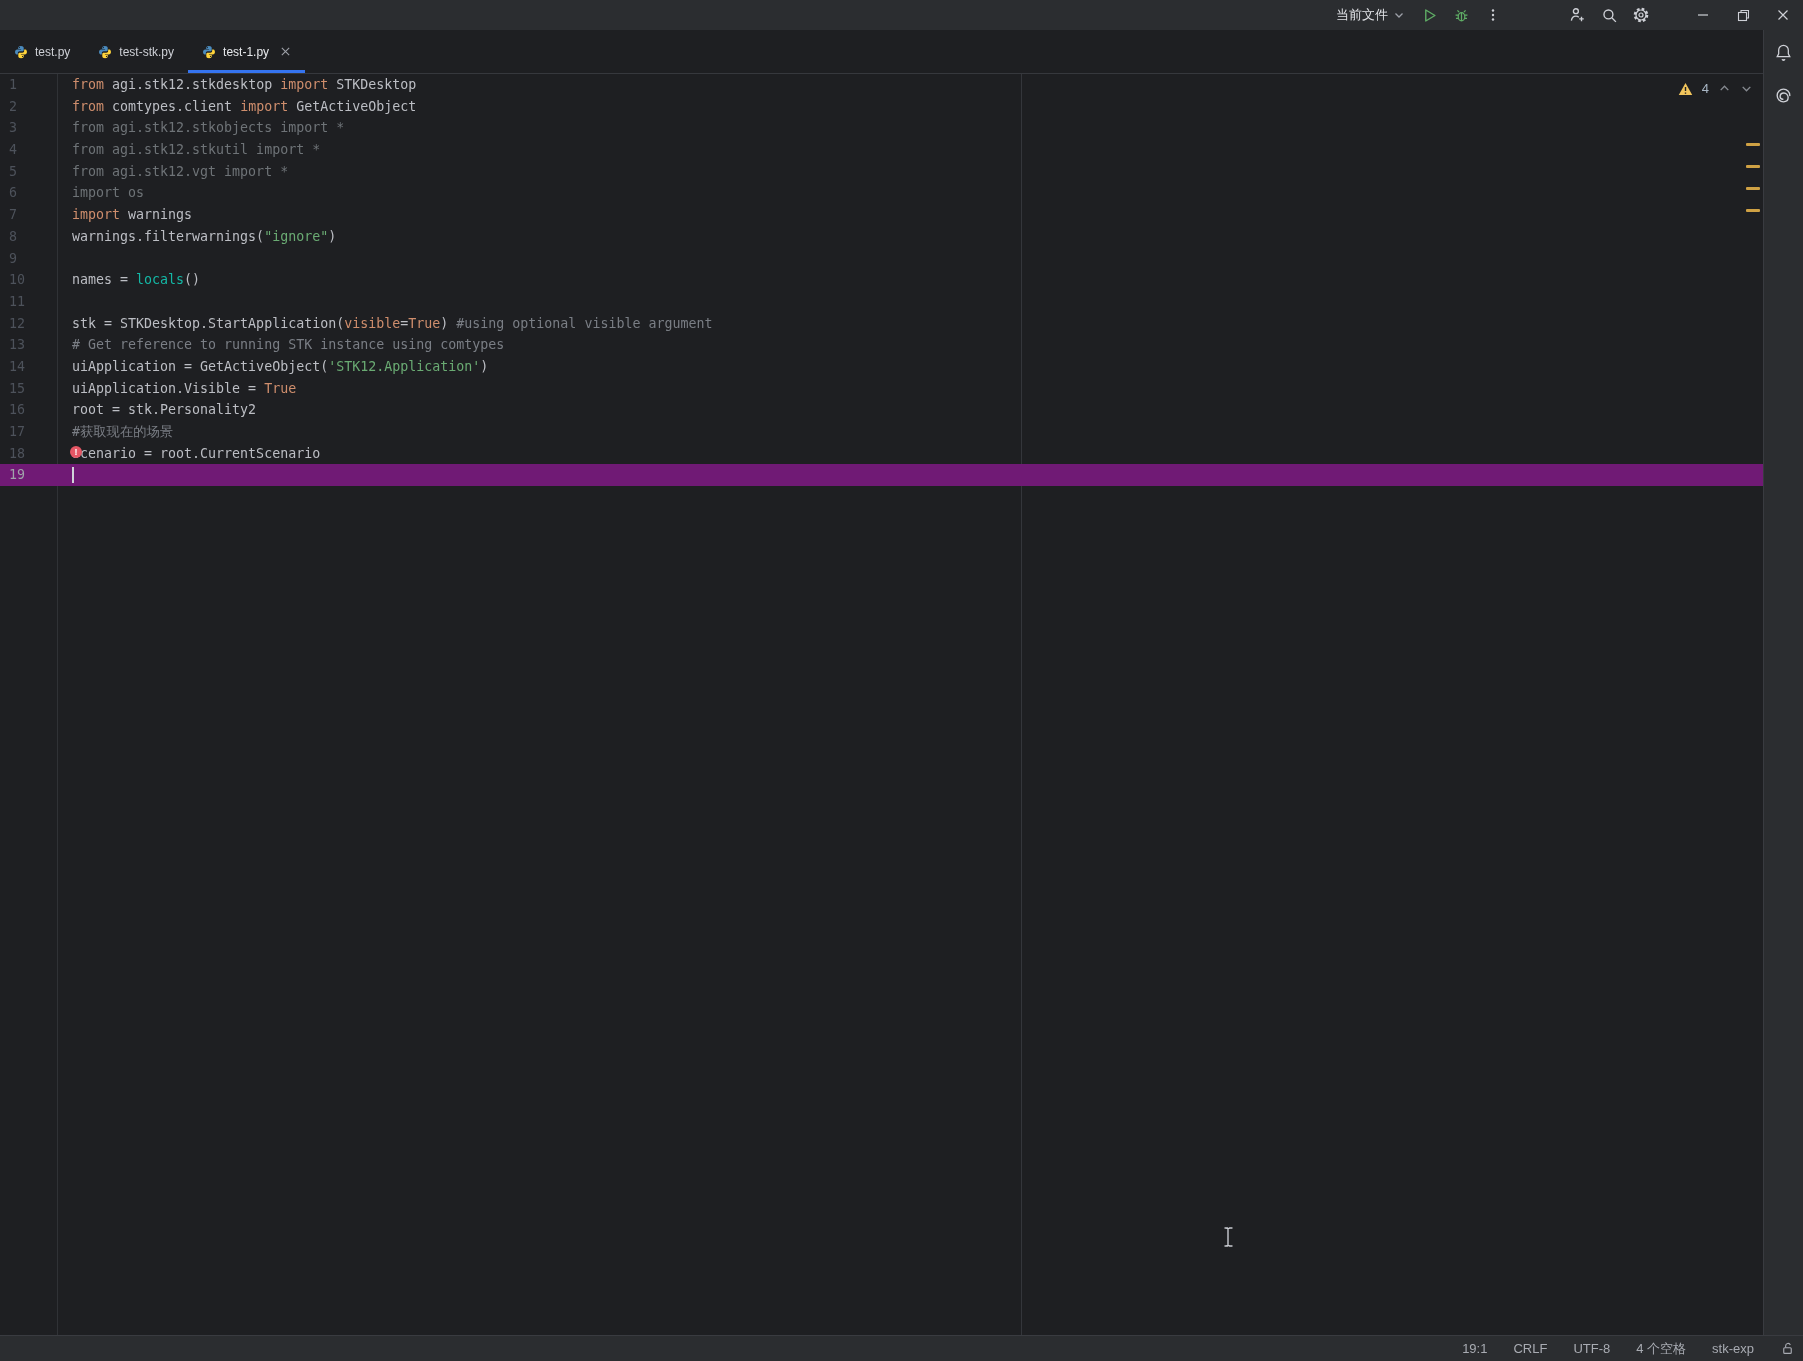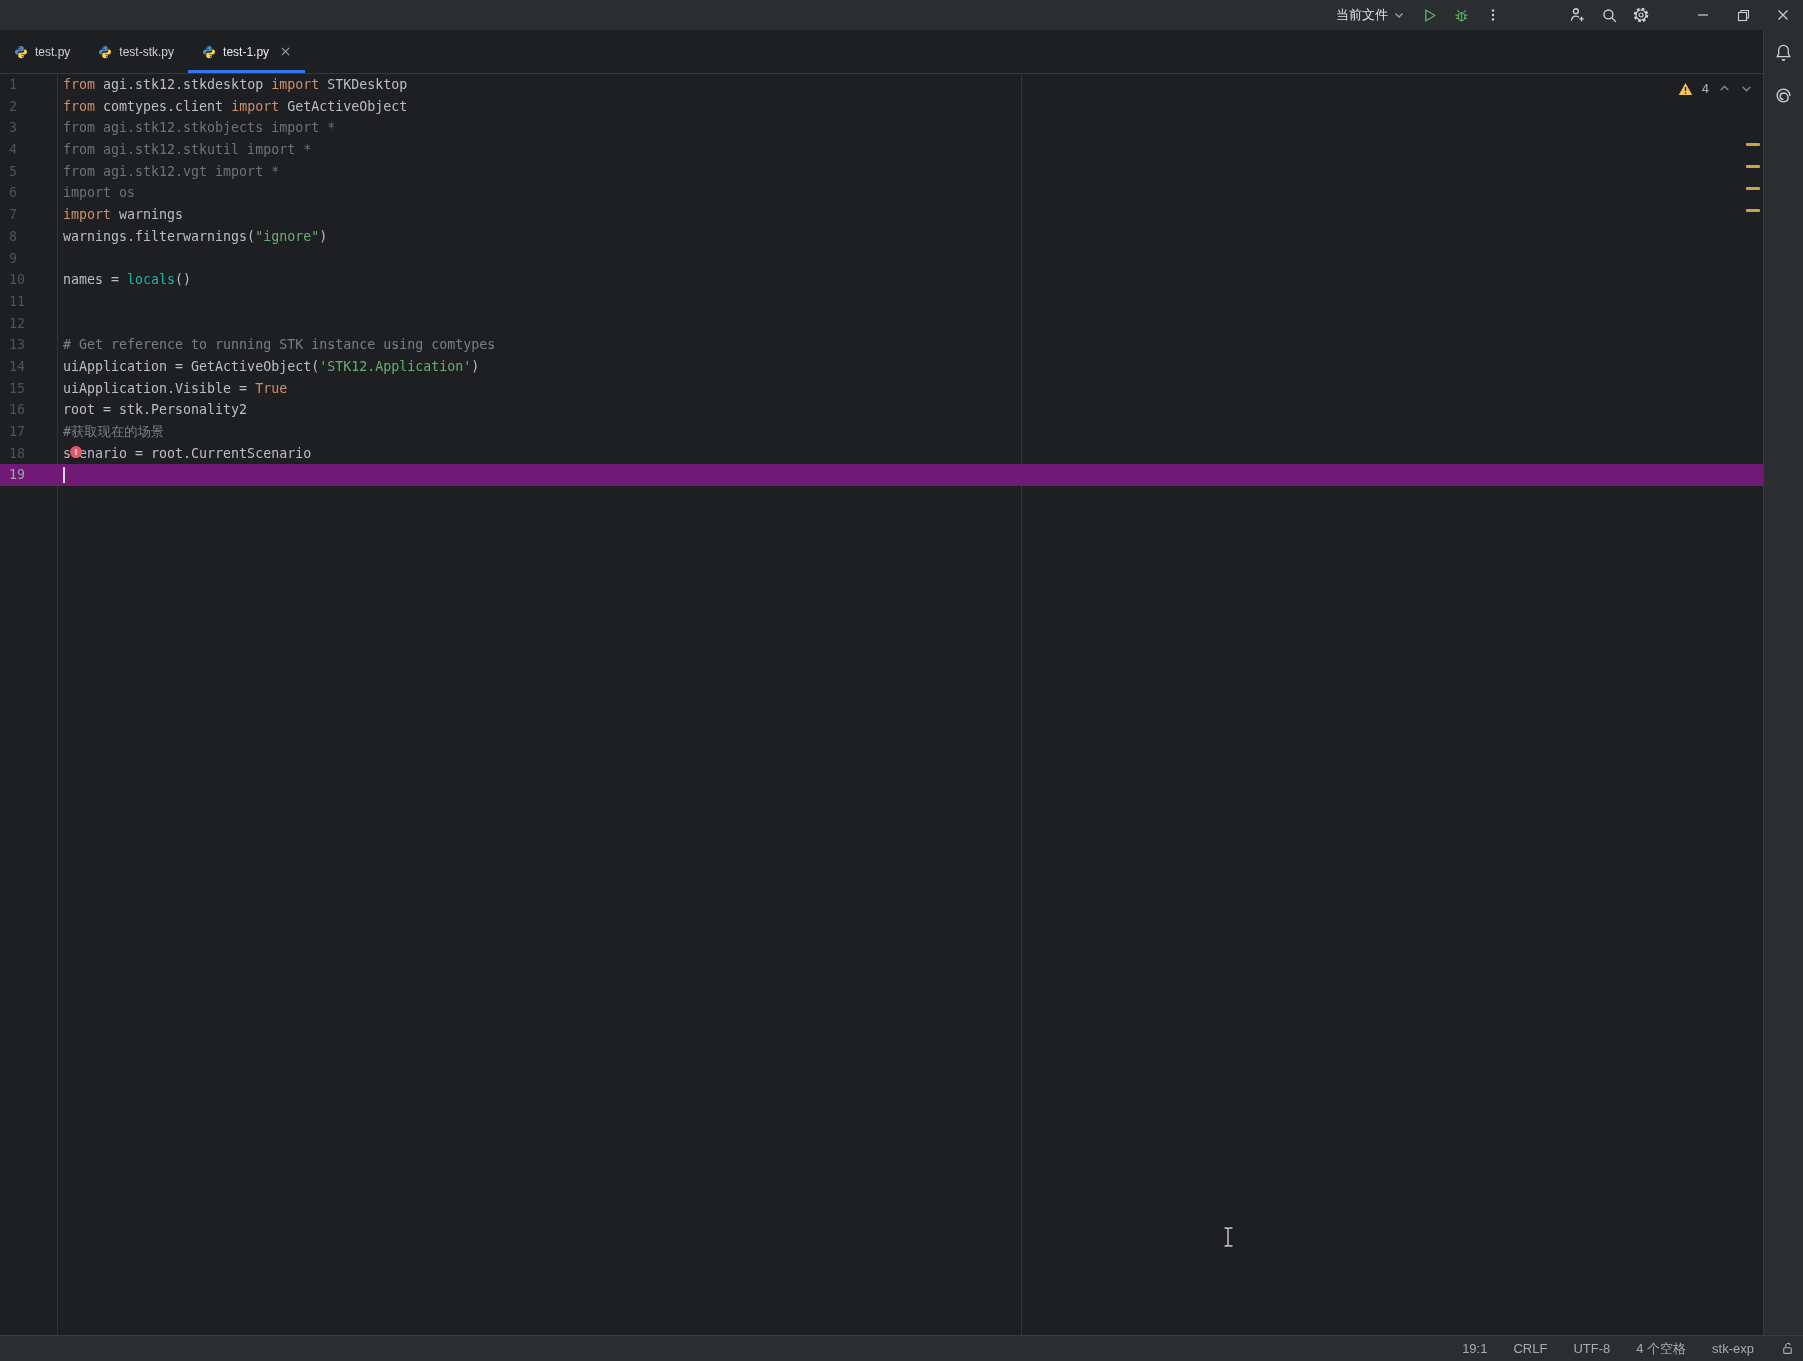--- a/index.html
+++ b/index.html
@@ -33,21 +33,21 @@
   
   .editor { position:relative; flex:1; background:#1E1F22; overflow:hidden;
             font-family:"DejaVu Sans Mono","Liberation Mono",monospace; font-size:13.3px; }
   .gutter-sep { position:absolute; left:57px; top:0; bottom:0; width:1px; background:#303236; }
   .margin-guide { position:absolute; left:1021px; top:0; bottom:0; width:1px; background:#34363B; }
   .code-lines { position:absolute; left:0; right:0; top:0; }
   .line { display:flex; height:21.7px; line-height:21.7px; }
   .line.current { background:#701a75; }
   .ln { width:57px; flex:none; padding-left:9px; color:#4D525B; }
   .line.current .ln { color:#A1A3AB; }
-  .code { padding-left:6px; white-space:pre; color:#BCBEC4; }
+  .code { padding-left:15px; white-space:pre; color:#BCBEC4; }
   .tk-kw  { color:#CF8E6D; }
   .tk-pl  { color:#BCBEC4; }
   .tk-str { color:#6AAB73; }
   .tk-cm  { color:#7A7E85; }
   .tk-dim { color:#6E7377; }
   .tk-bi  { color:#14b8a6; }
   .tk-arg { color:#CF8E6D; }
   .caret { display:inline-block; width:2px; height:16px; background:#D1D3D9; vertical-align:middle; }
 
   .error-badge { position:absolute; left:70px; top:372px; width:12px; height:12px; border-radius:50%;
@@ -244,20 +244,21 @@
           <div class="line">
             <span class="ln">10</span>
             <span class="code"><span class="tk-pl">names = </span><span class="tk-bi">locals</span><span class="tk-pl">()</span></span>
           </div>
           <div class="line">
             <span class="ln">11</span>
             <span class="code"></span>
           </div>
           <div class="line">
             <span class="ln">12</span>
+            <span class="code"><span class="tk-pl">stk = STKDesktop.StartApplication(</span><span class="tk-arg">visible</span><span class="tk-pl">=</span><span class="tk-kw">True</span><span class="tk-pl">) </span><span class="tk-cm">#using optional visible argument</span></span>
           </div>
           <div class="line">
             <span class="ln">13</span>
             <span class="code"><span class="tk-cm"># Get reference to running STK instance using comtypes</span></span>
           </div>
           <div class="line">
             <span class="ln">14</span>
             <span class="code"><span class="tk-pl">uiApplication = GetActiveObject(</span><span class="tk-str">'STK12.Application'</span><span class="tk-pl">)</span></span>
           </div>
           <div class="line">

